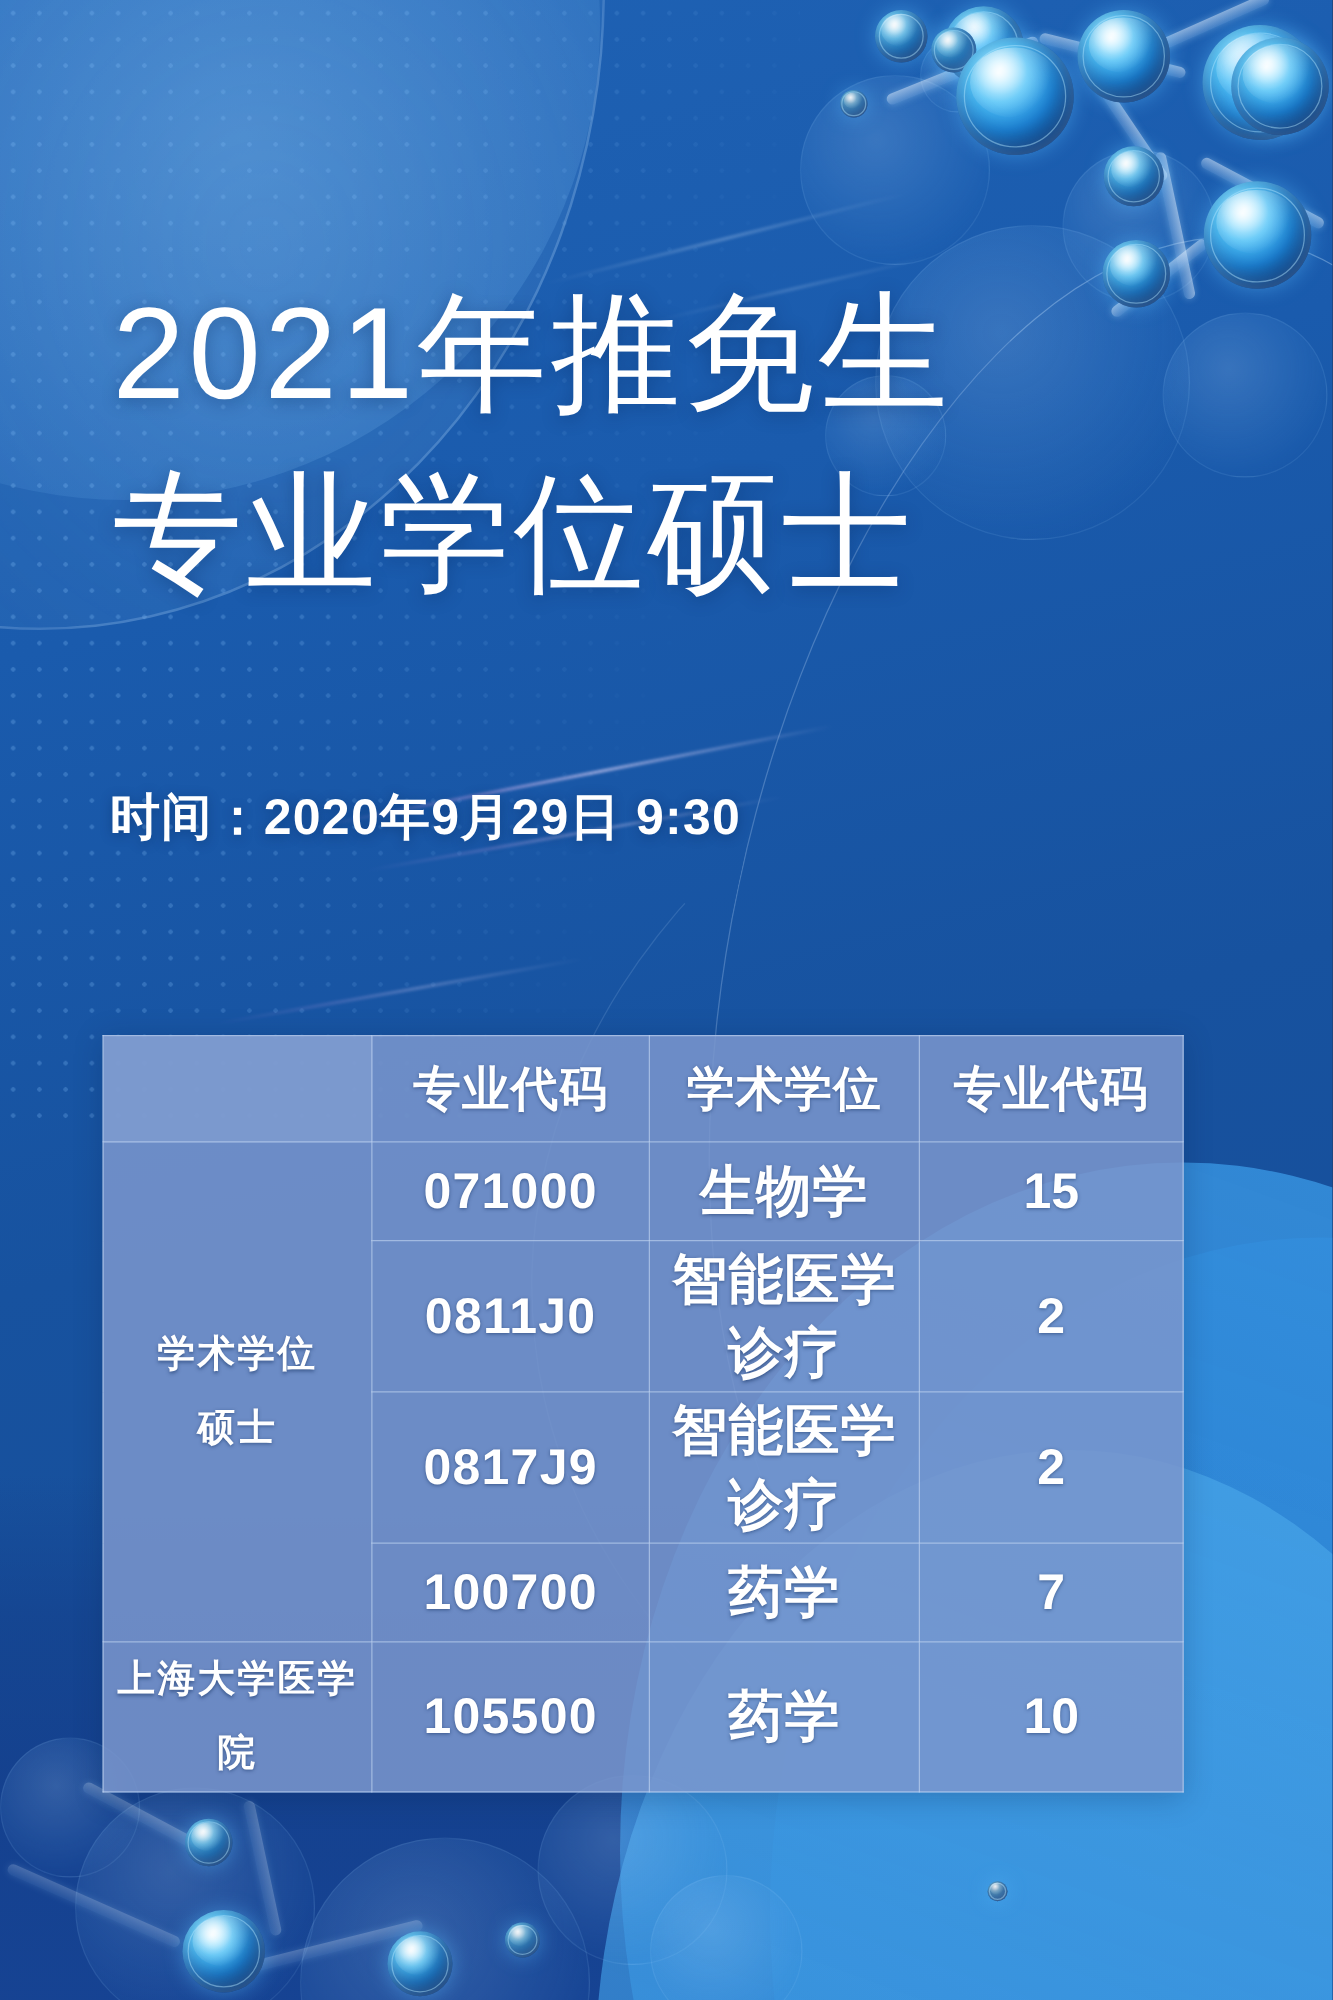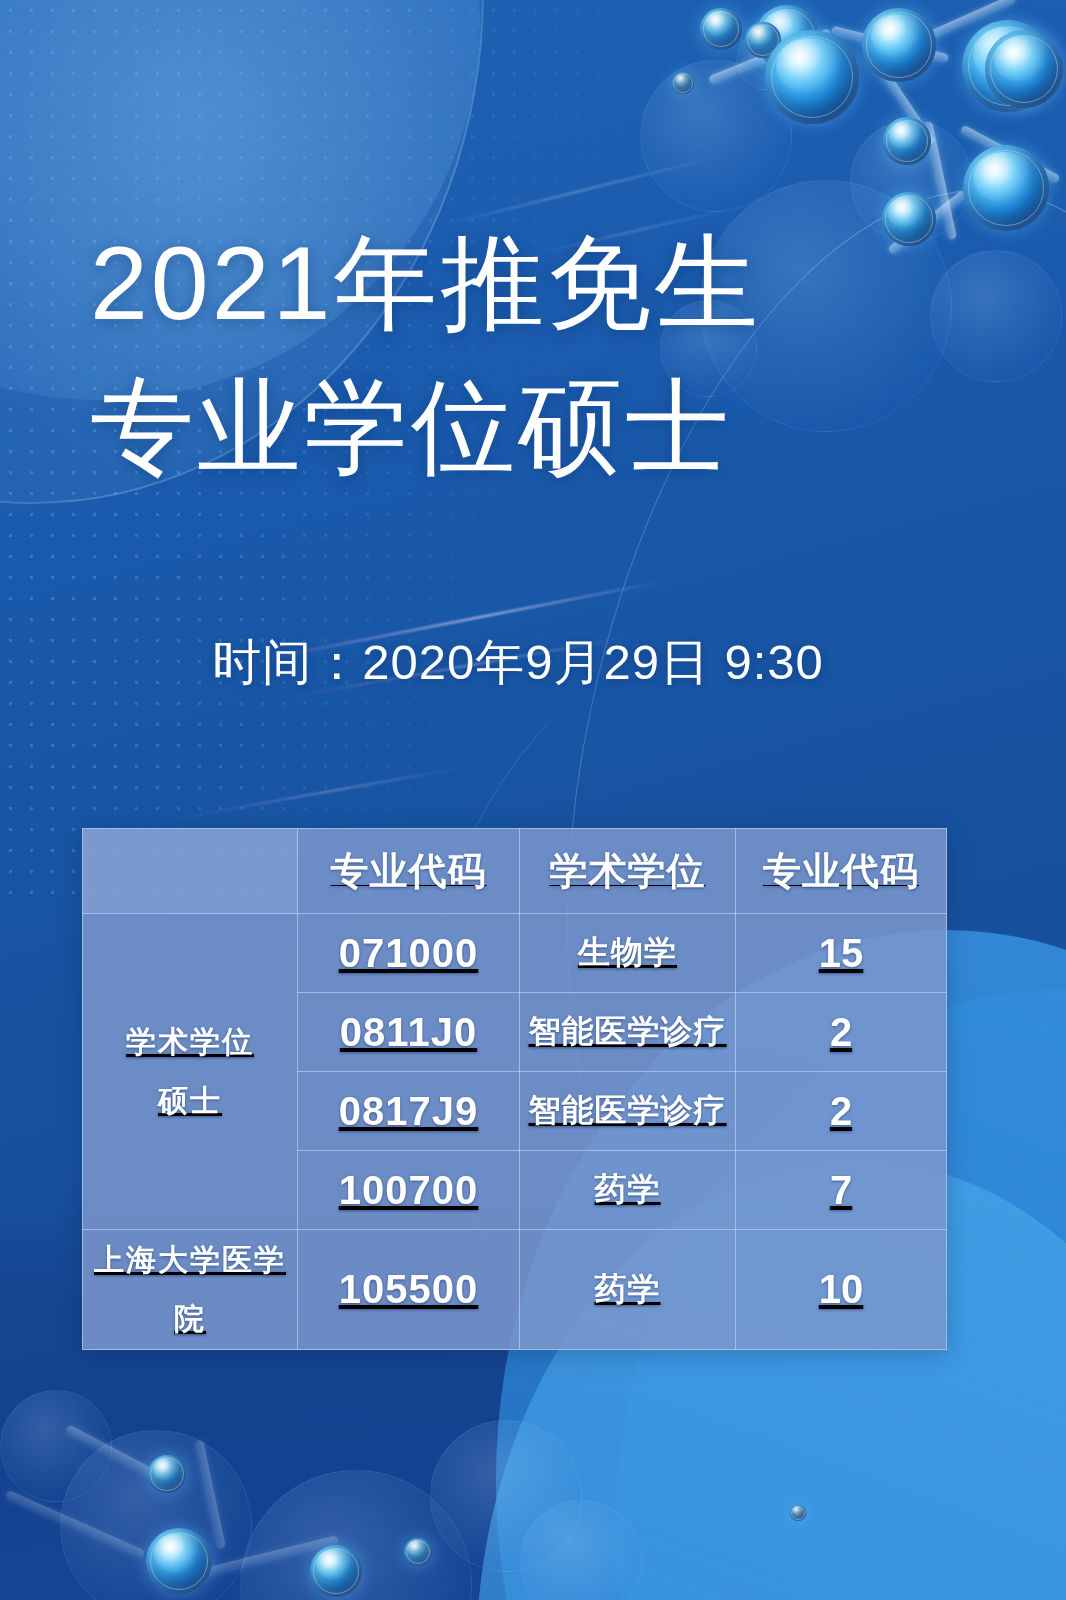--- a/index.html
+++ b/index.html
@@ -194,35 +194,33 @@
   }
 
   
   .info-block {
     position: absolute;
     left: 88px; top: 618px;
     width: 860px;
   }
   .info-line {
     color: #ffffff;
-    font-size: 49px;
+    font-size: 40px;
     line-height: 1.82;
-    font-weight: 400;
+    font-weight: 700;
     letter-spacing: 1px;
     white-space: nowrap;
     text-shadow: 0 2px 9px rgba(5,35,85,0.4);
-    text-align: center;
   }
 
   
   .table-wrap {
     position: absolute;
     left: 82px; top: 828px;
     width: 864px;
-    text-decoration: underline;
   }
   table.plan {
     width: 100%;
     border-collapse: collapse;
     table-layout: fixed;
     background: rgba(122,150,205,0.86);
     box-shadow: 0 4px 22px rgba(6,32,72,0.25);
   }
   table.plan th,
   table.plan td {
@@ -240,21 +238,21 @@
   col.c3 { width: 216px; }
   col.c4 { width: 211px; }
 
   .th-text { font-size: 38px; font-weight: 700; letter-spacing: 1px; }
   .corner-cell { background: rgba(130,158,210,0.70); }
 
   .cat-cell { font-size: 30px; font-weight: 700; line-height: 1.95; letter-spacing: 2px; }
   .cat-cell .cat-sub { display: block; }
 
   .code-cell { font-size: 40px; font-weight: 700; letter-spacing: 1px; }
-  .name-cell { font-size: 32px; font-weight: 700; letter-spacing: 1px; }
+  .name-cell { font-size: 44px; font-weight: 700; letter-spacing: 1px; }
   .num-cell  { font-size: 40px; font-weight: 700; }
 
   
   .slogan {
     position: absolute;
     left: 100px; top: 1312px;
     font-size: 92px;
     font-weight: 700;
     letter-spacing: 6px;
     color: #1d56a8;

